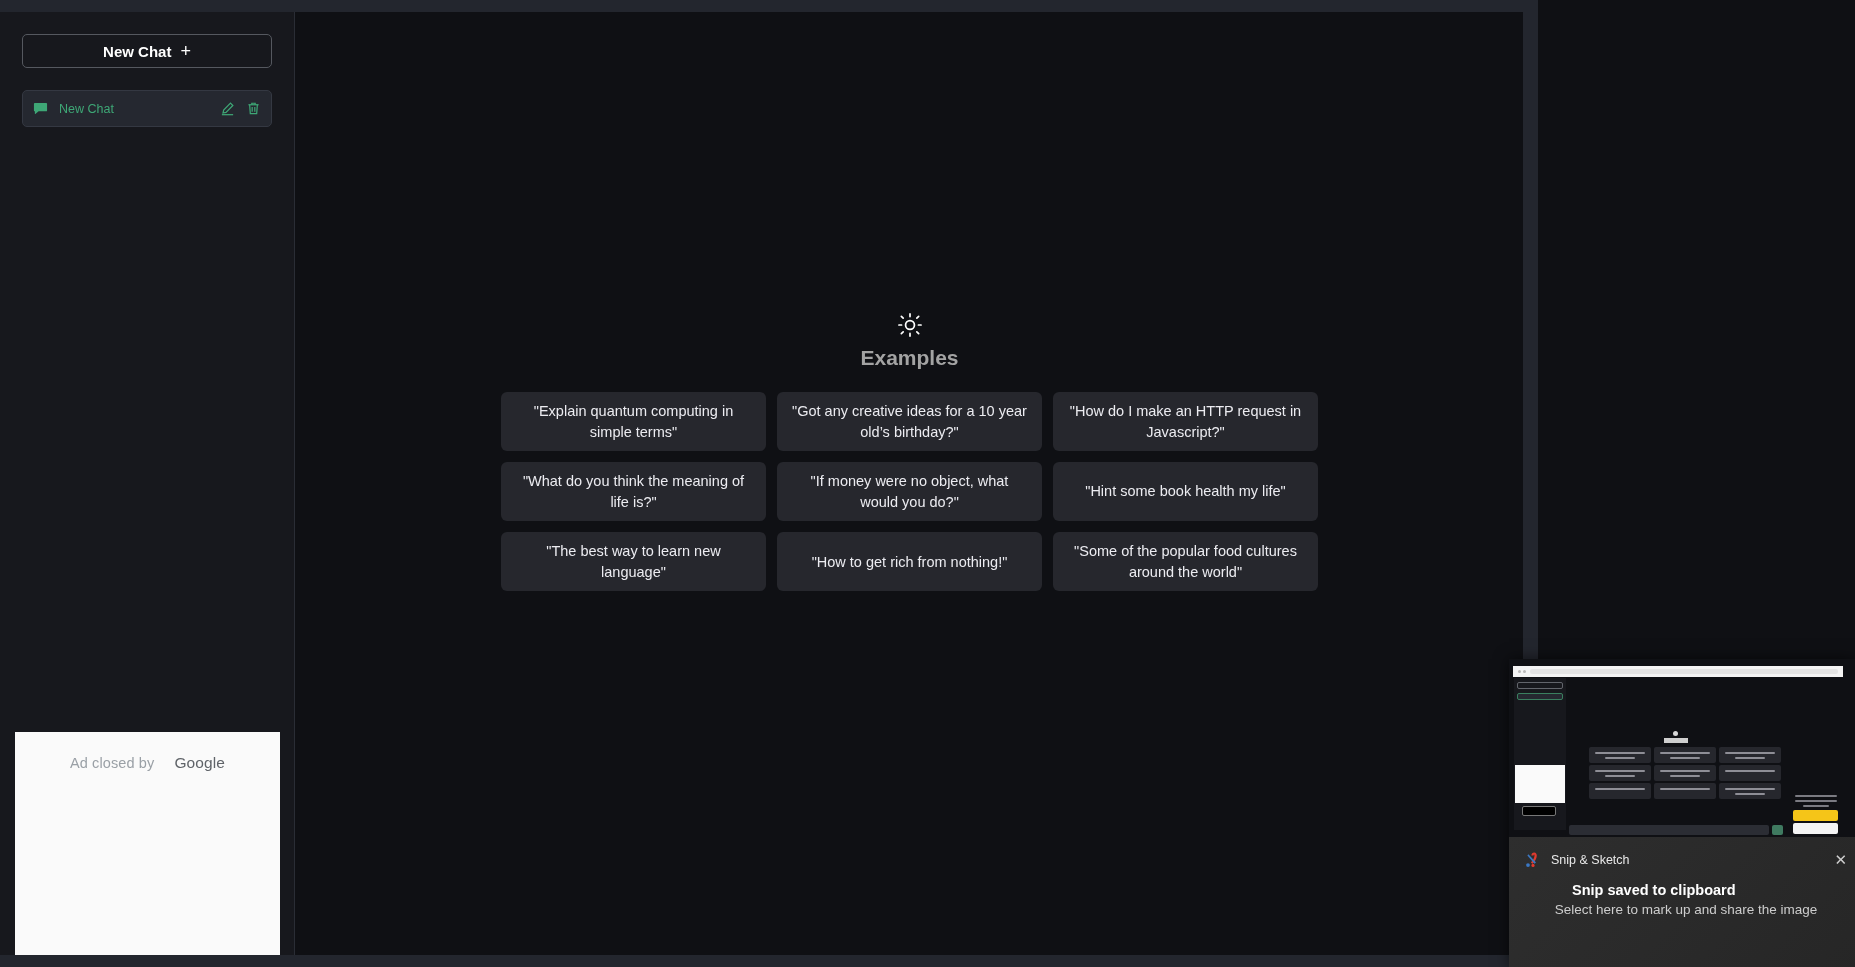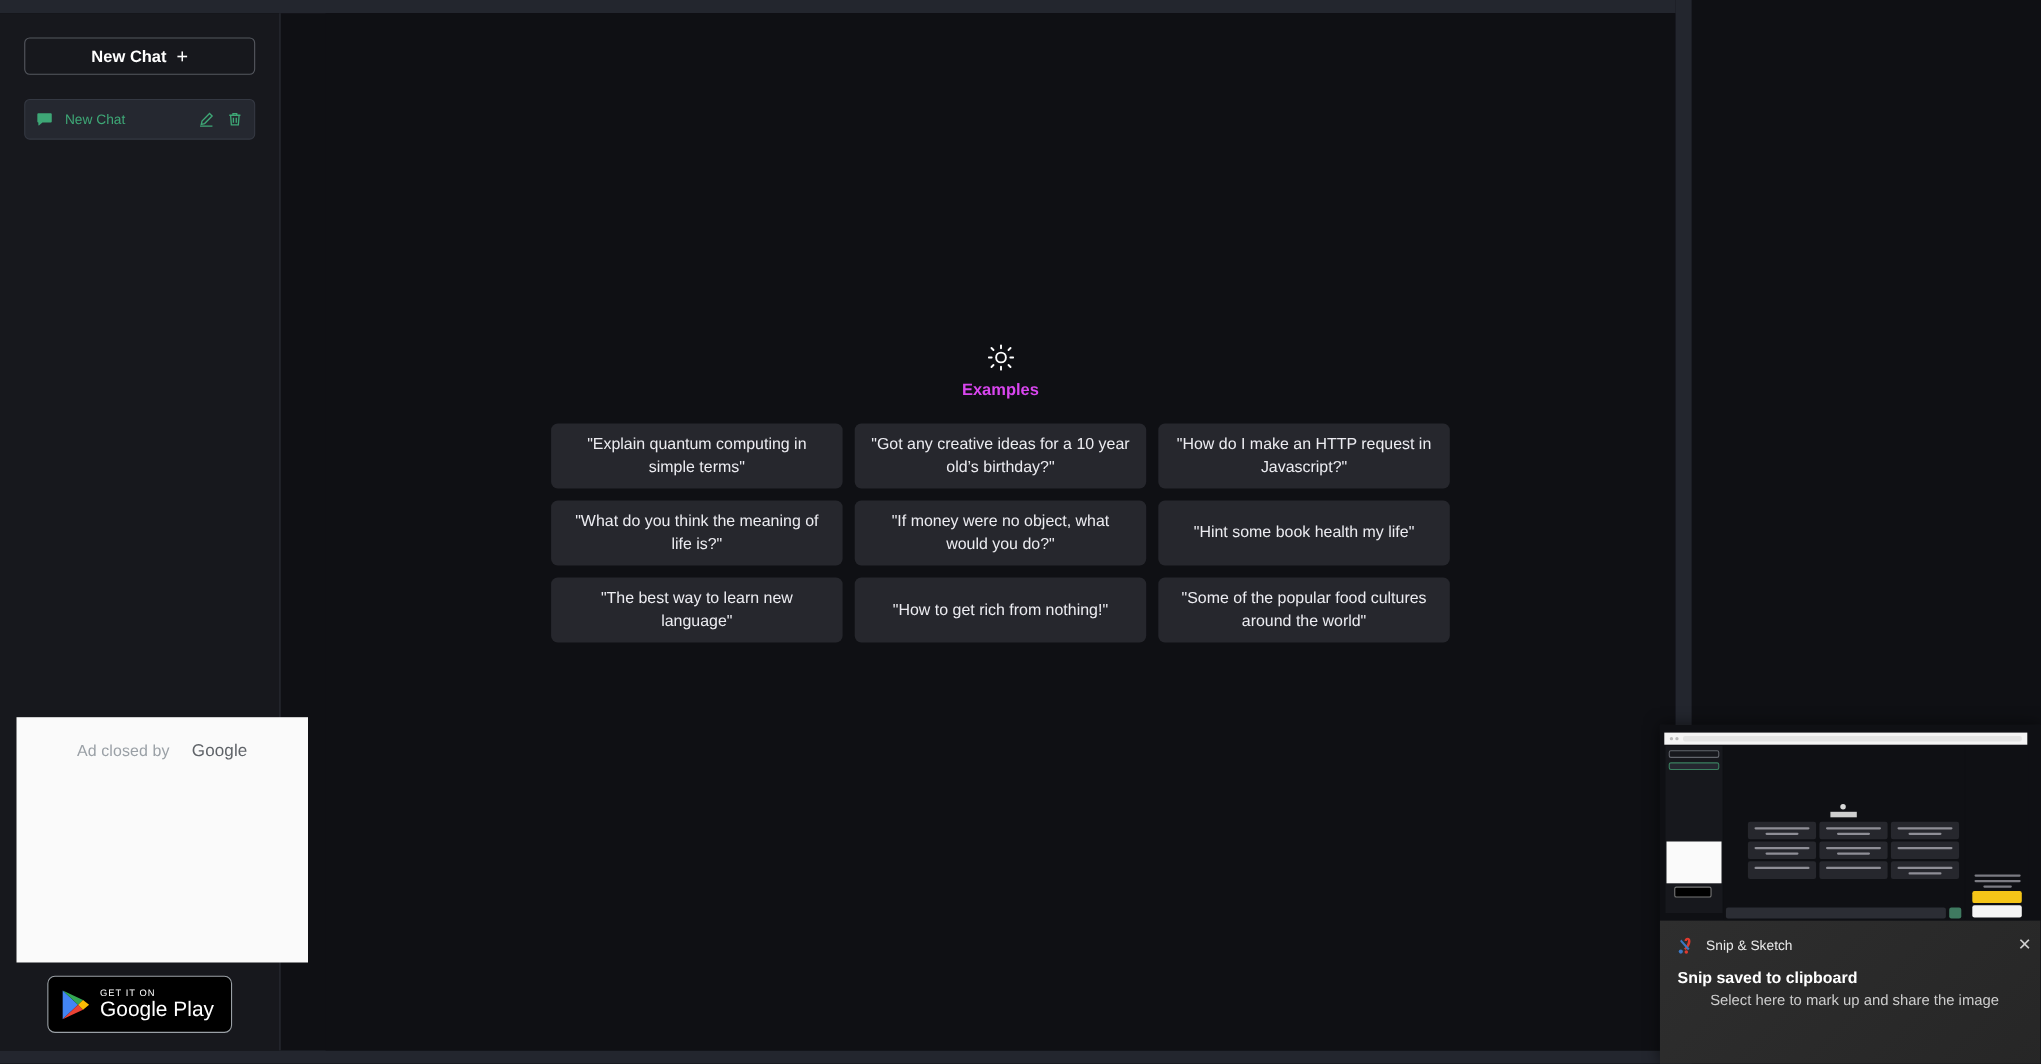--- a/index.html
+++ b/index.html
@@ -25,21 +25,21 @@
     position: absolute; left: 1523px; top: 0; width: 15px; height: 967px;
     background: #23262e;
   }
   .bottom-strip {
     position: absolute; left: 0; top: 955px; width: 1523px; height: 12px;
     background: #23262e;
   }
 
   
   .sidebar {
-    position: absolute; left: 0; top: 12px; width: 255px; height: 943px;
+    position: absolute; left: 0; top: 12px; width: 295px; height: 943px;
     background: #17181d;
     border-right: 1px solid #2a2d35;
     display: flex; flex-direction: column;
   }
   .new-chat-btn {
     margin: 22px 22px 0 22px; height: 34px;
     border: 1px solid #55585f; border-radius: 5px;
     background: transparent; color: #ffffff;
     font-size: 15px; font-weight: 600;
     display: flex; align-items: center; justify-content: center; gap: 9px;
@@ -100,21 +100,21 @@
     position: absolute; left: 296px; top: 12px; width: 1227px; height: 943px;
     background: #0f1014;
   }
   .examples-zone {
     position: absolute; left: 0; top: 0; width: 1227px; height: 860px;
     display: flex; flex-direction: column; align-items: center;
     justify-content: flex-start; padding-top: 300px;
   }
   .sun-ico { width: 26px; height: 26px; color: #ffffff; }
   .ex-title {
-    color: #d946ef; font-size: 15px; font-weight: 700; margin: 8px 0 22px 0;
+    color: #a3a3a3; font-size: 21px; font-weight: 700; margin: 8px 0 22px 0;
   }
   .ex-grid {
     display: grid; grid-template-columns: repeat(3, 265px);
     gap: 11px 11px;
   }
   .ex-card {
     background: #26272d; border-radius: 6px;
     min-height: 52px; padding: 9px 14px;
     display: flex; align-items: center; justify-content: center;
     color: #ececf1; font-size: 14.5px; line-height: 1.42; text-align: center;
@@ -148,21 +148,21 @@
   .toast-thumb {
     position: absolute; left: 0; top: 0; width: 346px; height: 178px;
     background: #101114; overflow: hidden;
   }
   .toast-body { position: absolute; left: 0; top: 178px; width: 366px; height: 130px;
     background: linear-gradient(135deg,#2e2e2e 0%, #262626 100%); padding: 14px 28px 0 16px; }
   .toast-head { display: flex; align-items: center; gap: 9px; }
   .toast-app-ico { width: 17px; height: 17px; flex: 0 0 auto; }
   .toast-app { color: #e9e9e9; font-size: 12.5px; flex: 1 1 auto; }
   .toast-close { color: #cfcfcf; font-size: 15px; cursor: pointer; line-height: 1; }
-  .toast-title { color: #ffffff; font-size: 14.5px; font-weight: 700; margin-top: 14px; }
+  .toast-title { color: #ffffff; font-size: 14.5px; font-weight: 700; margin-top: 14px; margin-left: 47px; }
   .toast-sub { color: #cdcdcd; font-size: 13.5px; margin-top: 4px; text-align: center; }
 
   
   .mini { position: absolute; inset: 0; background:#0f1014; }
   .mini-chrome { position:absolute; left:4px; top:7px; width:330px; height:11px; background:#f4f4f4;
      display:flex; align-items:center; gap:4px; padding:0 5px;}
   .mini-chrome .dotrow { display:flex; gap:2px; }
   .mini-chrome .dot { width:3px;height:3px;background:#b9b9b9;border-radius:50%; }
   .mini-chrome .urlbar { flex:1 1 auto; height:5px; background:#e4e4e4; border-radius:2px; }
   .mini-sidebar { position:absolute; left:5px; top:19px; width:52px; height:152px; background:#17181d; }
@@ -226,34 +226,20 @@
     </div>
 
     <div class="sb-spacer"></div>
 
     <div class="ad-wrap">
       <div class="ad-label">
         <span>Ad closed by </span><b>Google</b>
       </div>
     </div>
 
-    <div class="gp-wrap">
-      <div class="gp-badge">
-        <svg width="26" height="29" viewBox="0 0 26 29">
-          <path d="M1 1.5 L15 14.5 L1 27.5 Z" fill="#4285F4"></path>
-          <path d="M1 1.5 L15 14.5 L19.5 10 Z" fill="#34A853"></path>
-          <path d="M1 27.5 L15 14.5 L19.5 19 Z" fill="#EA4335"></path>
-          <path d="M19.5 10 L25 14.5 L19.5 19 L15 14.5 Z" fill="#FBBC04"></path>
-        </svg>
-        <span class="gtxt">
-          <span class="gtop">GET IT ON</span>
-          <span class="gbot">Google Play</span>
-        </span>
-      </div>
-    </div>
 
   </div>
 
   <div class="main">
 
     <div class="examples-zone">
       <span class="sun-ico">
         <svg viewBox="0 0 24 24" fill="none" stroke="currentColor" stroke-width="1.6" stroke-linecap="round" width="26" height="26">
           <circle cx="12" cy="12" r="4.1"></circle>
           <path d="M12 1.8v2.4M12 19.8v2.4M4.0 4.0l1.7 1.7M18.3 18.3l1.7 1.7M1.8 12h2.4M19.8 12h2.4M4.0 20l1.7-1.7M18.3 5.7L20 4.0"></path>

